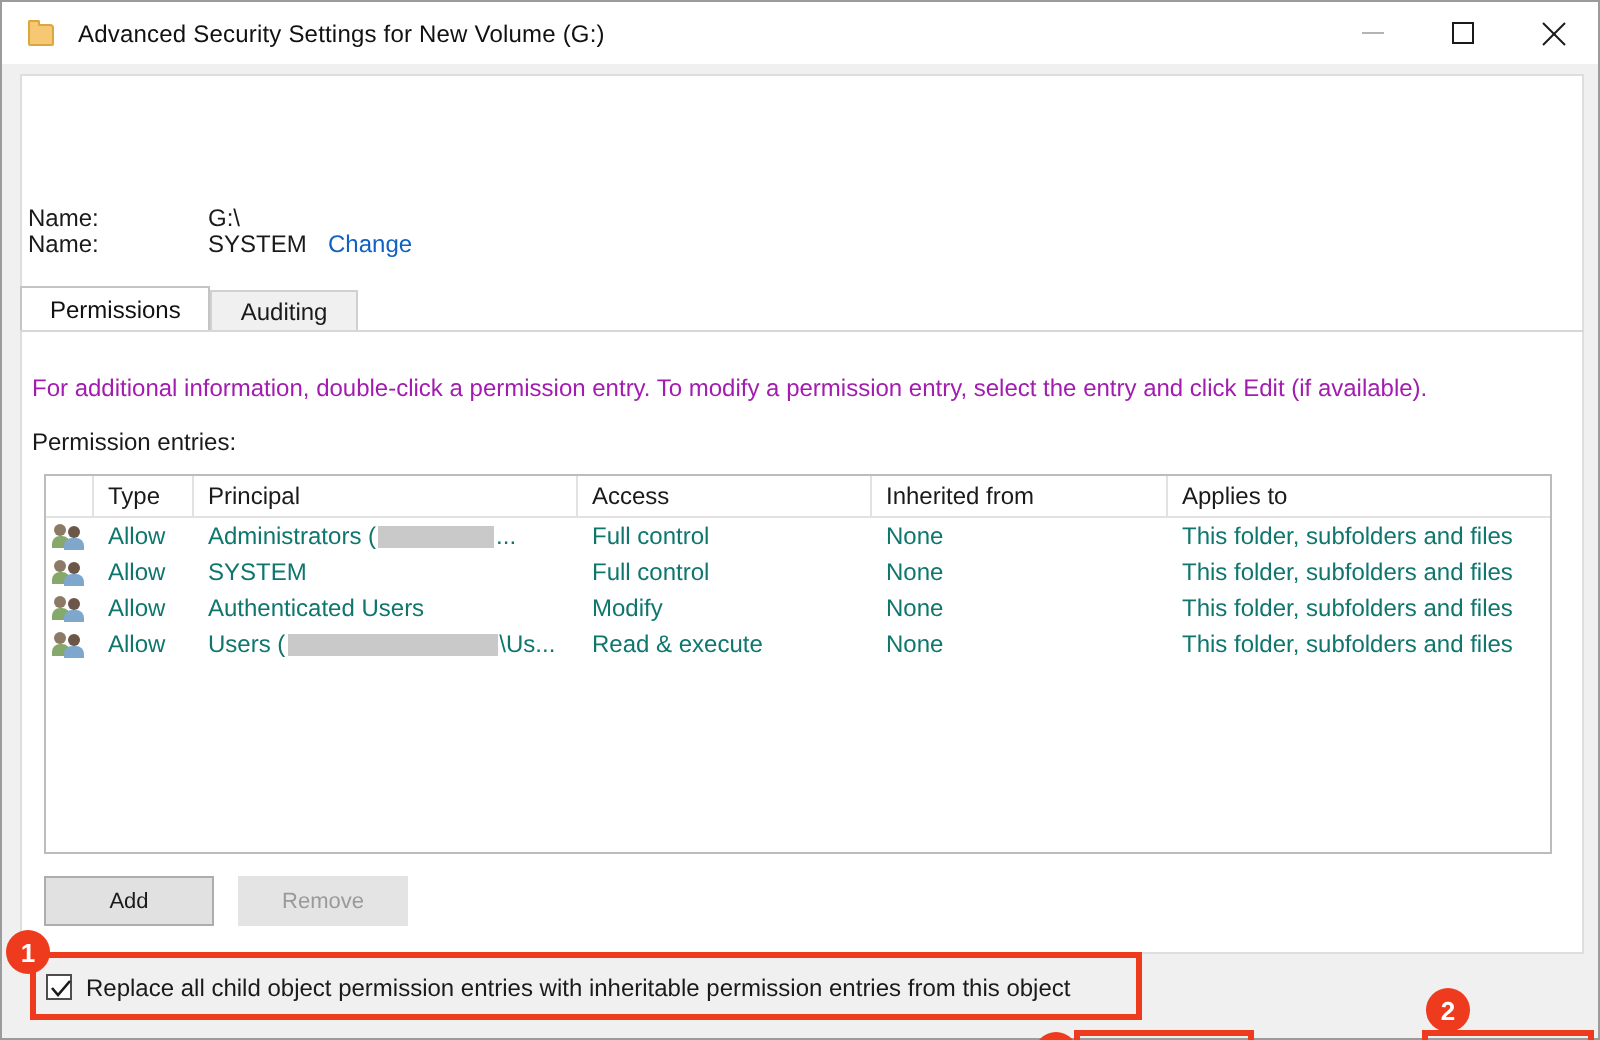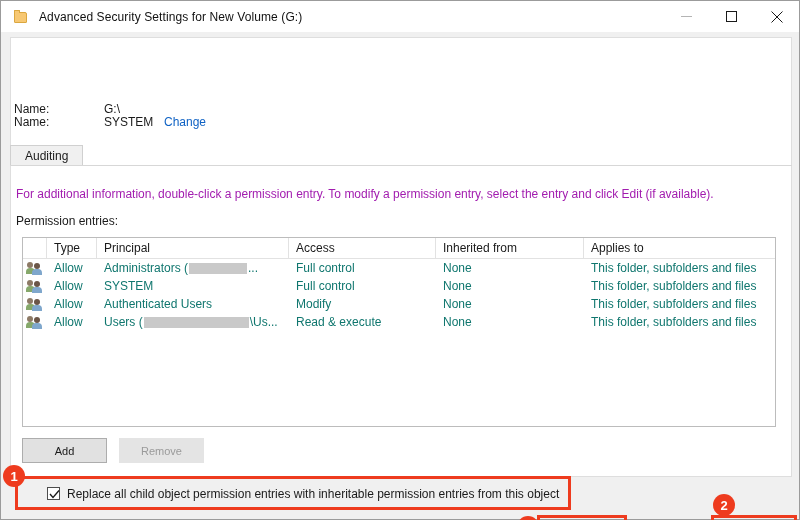--- a/index.html
+++ b/index.html
@@ -281,21 +281,20 @@
   .btn-view   { position: absolute; left: 200px; top: 406px; width: 85px; height: 25px; }
 
   
   .chkrow {
     position: absolute;
     left: 22px;
     top: 452px;
     display: flex;
     align-items: center;
     height: 19px;
-    margin-left: 24px;
   }
   .chkbox {
     width: 13px; height: 13px;
     border: 1px solid #4d4d4d;
     background: #ffffff;
     box-sizing: border-box;
     position: relative;
     flex: none;
     margin-right: 7px;
   }
@@ -367,20 +366,21 @@
   <div class="client">
     <div class="panel"></div>
 
     <div class="kv kv-label row-name">Name:</div>
     <div class="kv kv-value row-name">G:\</div>
     <div class="kv kv-label row-owner">Name:</div>
     <div class="kv kv-value row-owner">SYSTEM</div>
     <a href="#" class="change-link">Change</a>
 
     <div class="tabstrip">
+      <div class="tab active">Permissions</div>
       <div class="tab">Auditing</div>
     </div>
     <div class="tabline"></div>
 
     <div class="info-text">For additional information, double-click a permission entry. To modify a permission entry, select the entry and click Edit (if available).</div>
     <div class="entries-label">Permission entries:</div>
 
     <div class="listview">
       <div class="lv-header">
         <div class="lv-th c0"></div>

